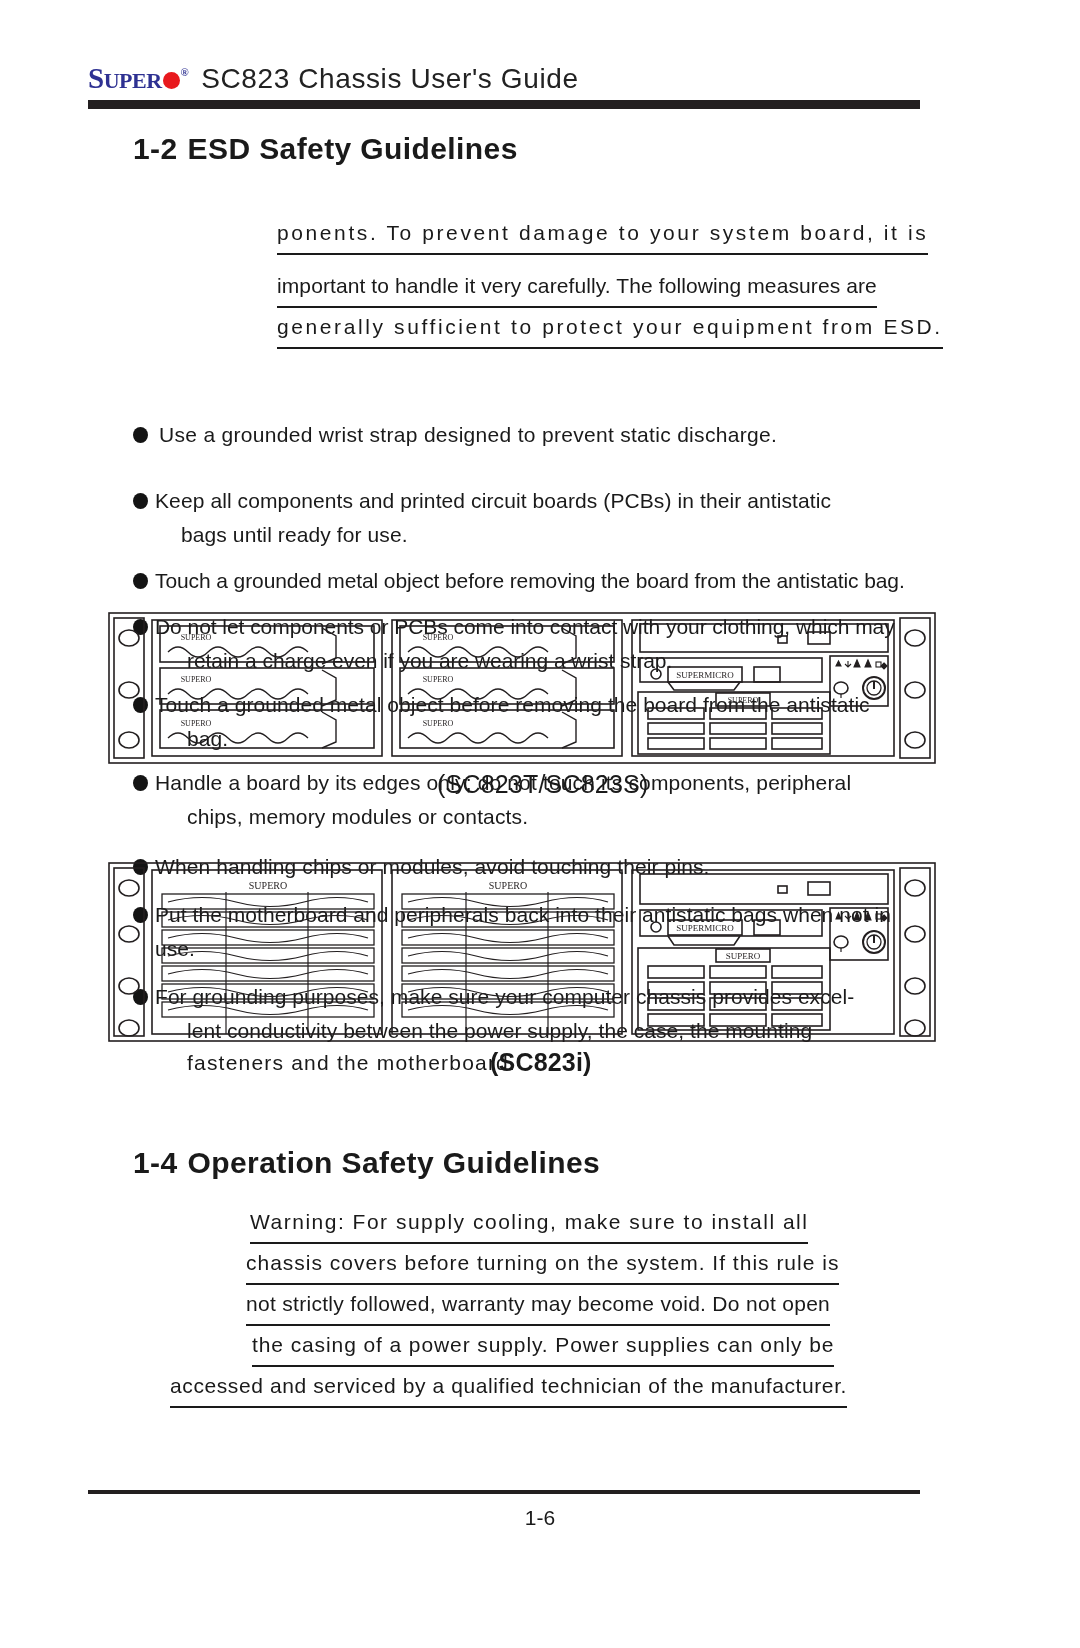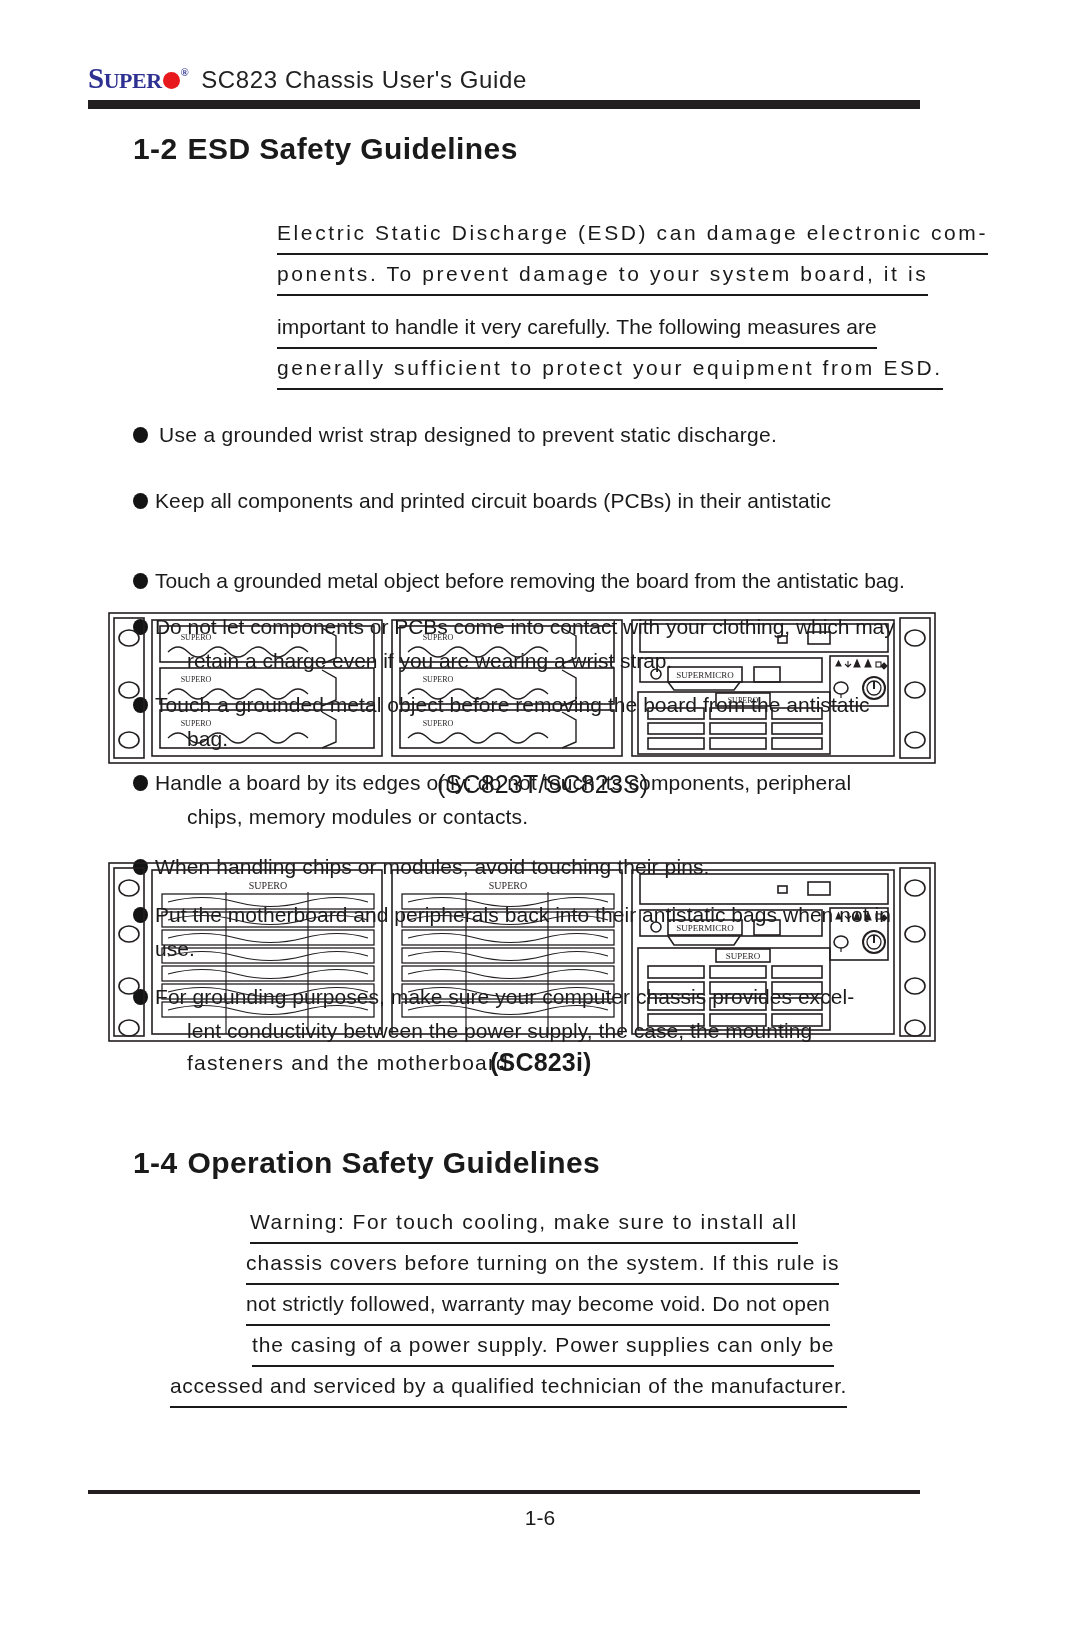--- a/index.html
+++ b/index.html
@@ -54,21 +54,21 @@
   .logo-reg {
     font-family: "Liberation Serif", serif;
     font-size: 11px;
     color: #2e3192;
     position: relative;
     top: -12px;
     left: 1px;
   }
   .header-title {
     font-family: "Liberation Sans", sans-serif;
-    font-size: 24px;
+    font-size: 28px;
     color: #222;
     margin-left: 14px;
     letter-spacing: 0.6px;
     white-space: nowrap;
   }
   .header-rule {
     position: absolute;
     left: 88px;
     top: 100px;
     width: 832px;
@@ -201,37 +201,37 @@
     </span>
     <span class="header-title">SC823 Chassis User's Guide</span>
   </div>
   <div class="header-rule"></div>
 
   <div class="h-section" id="heading-esd">
     <span class="num">1-2</span><span>ESD Safety Guidelines</span>
   </div>
 
   <div class="note-block" id="esd-intro">
-    <span class="ln just">Electric Static Discharge (ESD) can damage electronic com-</span>
     <span class="ln just">ponents.  To prevent damage to your system board, it is</span>
     <span class="ln tight">important to handle it very carefully.  The following measures are</span>
     <span class="ln just">generally sufficient to protect your equipment from ESD.</span>
   </div>
 
   <div class="bullets">
 
     <div class="bullet" style="top:0px; letter-spacing:0.3px;">
       <span class="dot"></span>
       <span class="txt"><span>Use a grounded wrist strap designed to prevent static discharge.</span></span>
     </div>
 
     <div class="bullet" style="top:66px; letter-spacing:0.1px;">
       <span class="dot"></span>
       <span class="txt" style="margin-left:22px;">
         <span>Keep all components and printed circuit boards (PCBs) in their antistatic</span>
+        <span class="l2">bags until ready for use.</span>
       </span>
     </div>
 
     <div class="bullet" style="top:146px; letter-spacing:-0.1px;">
       <span class="dot"></span>
       <span class="txt" style="margin-left:22px;"><span>Touch a grounded metal object before removing the board from the antistatic bag.</span></span>
     </div>
 
     <div class="bullet" style="top:192px; letter-spacing:-0.05px;">
       <span class="dot"></span>
@@ -510,21 +510,21 @@
       </g>
     </svg>
   </div>
   <div class="fig-cap" id="cap-2">(SC823i)</div>
 
   <div class="h-section" id="heading-op">
     <span class="num">1-4</span><span>Operation Safety Guidelines</span>
   </div>
 
   <div class="note-block" id="op-warning">
-    <span class="ln w1">Warning:  For touch cooling, make sure to install all</span>
+    <span class="ln w1">Warning:  For supply cooling, make sure to install all</span>
     <span class="ln w2">chassis covers before turning on the system.  If this rule is</span>
     <span class="ln w3">not strictly followed, warranty may become void. Do not open</span>
     <span class="ln w4">the casing of a power supply.  Power supplies can only be</span>
     <span class="ln w5">accessed and serviced by a qualified technician of the manufacturer.</span>
   </div>
 
   <div class="footer-rule"></div>
   <div class="footer-page">1-6</div>
 
 </div>

